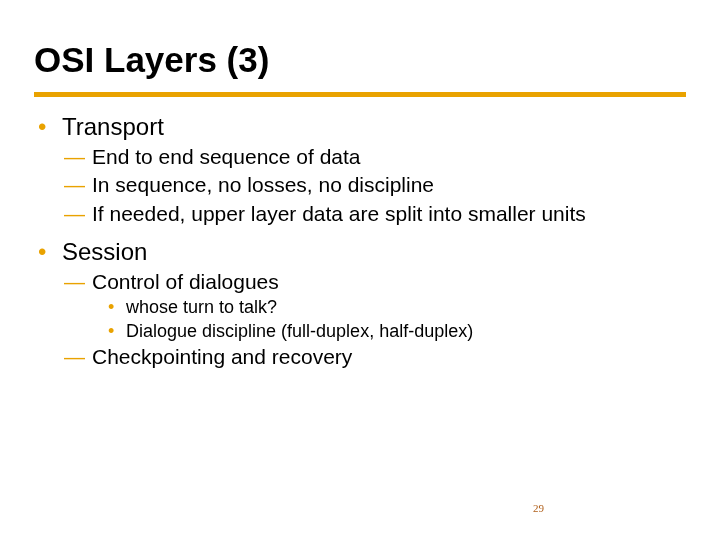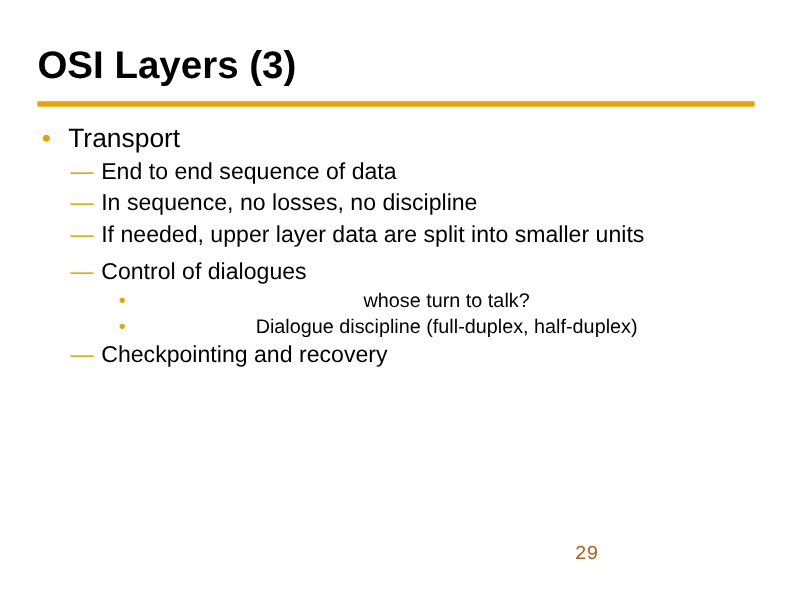--- a/index.html
+++ b/index.html
@@ -71,59 +71,59 @@
     color: #e9a200;
     font-size: 21px;
     letter-spacing: -2px;
   }
   .lvl3 {
     margin: 1px 0 0 0;
     padding-left: 92px;
     position: relative;
     font-size: 18px;
     line-height: 1.25;
-    text-align: center;
   }
   .lvl3::before {
     content: "•";
     position: absolute;
     left: 74px;
     top: 0;
     color: #e9a200;
     font-size: 18px;
   }
   .spacer {
     height: 6px;
   }
   .page-number {
     position: absolute;
     right: 32px;
     bottom: 26px;
-    font-size: 18px;
+    font-size: 11px;
     color: #b05f1a;
-    font-family: Liberation Mono, monospace;
+    font-family: Liberation Serif, serif;
   }
 </style>
 </head>
 <body>
 
 <div class="slide">
 
   <div class="title">OSI Layers (3)</div>
   <div class="title-rule"></div>
 
   <div class="content">
 
     <div class="lvl1">Transport</div>
     <div class="lvl2">End to end sequence of data</div>
     <div class="lvl2">In sequence, no losses, no discipline</div>
     <div class="lvl2">If needed, upper layer data are split into smaller units</div>
 
     <div class="spacer"></div>
 
+    <div class="lvl1">Session</div>
     <div class="lvl2">Control of dialogues</div>
     <div class="lvl3">whose turn to talk?</div>
     <div class="lvl3">Dialogue discipline (full-duplex, half-duplex)</div>
     <div class="lvl2">Checkpointing and recovery</div>
 
   </div>
 
   <div class="page-number">29</div>
 
 </div>

